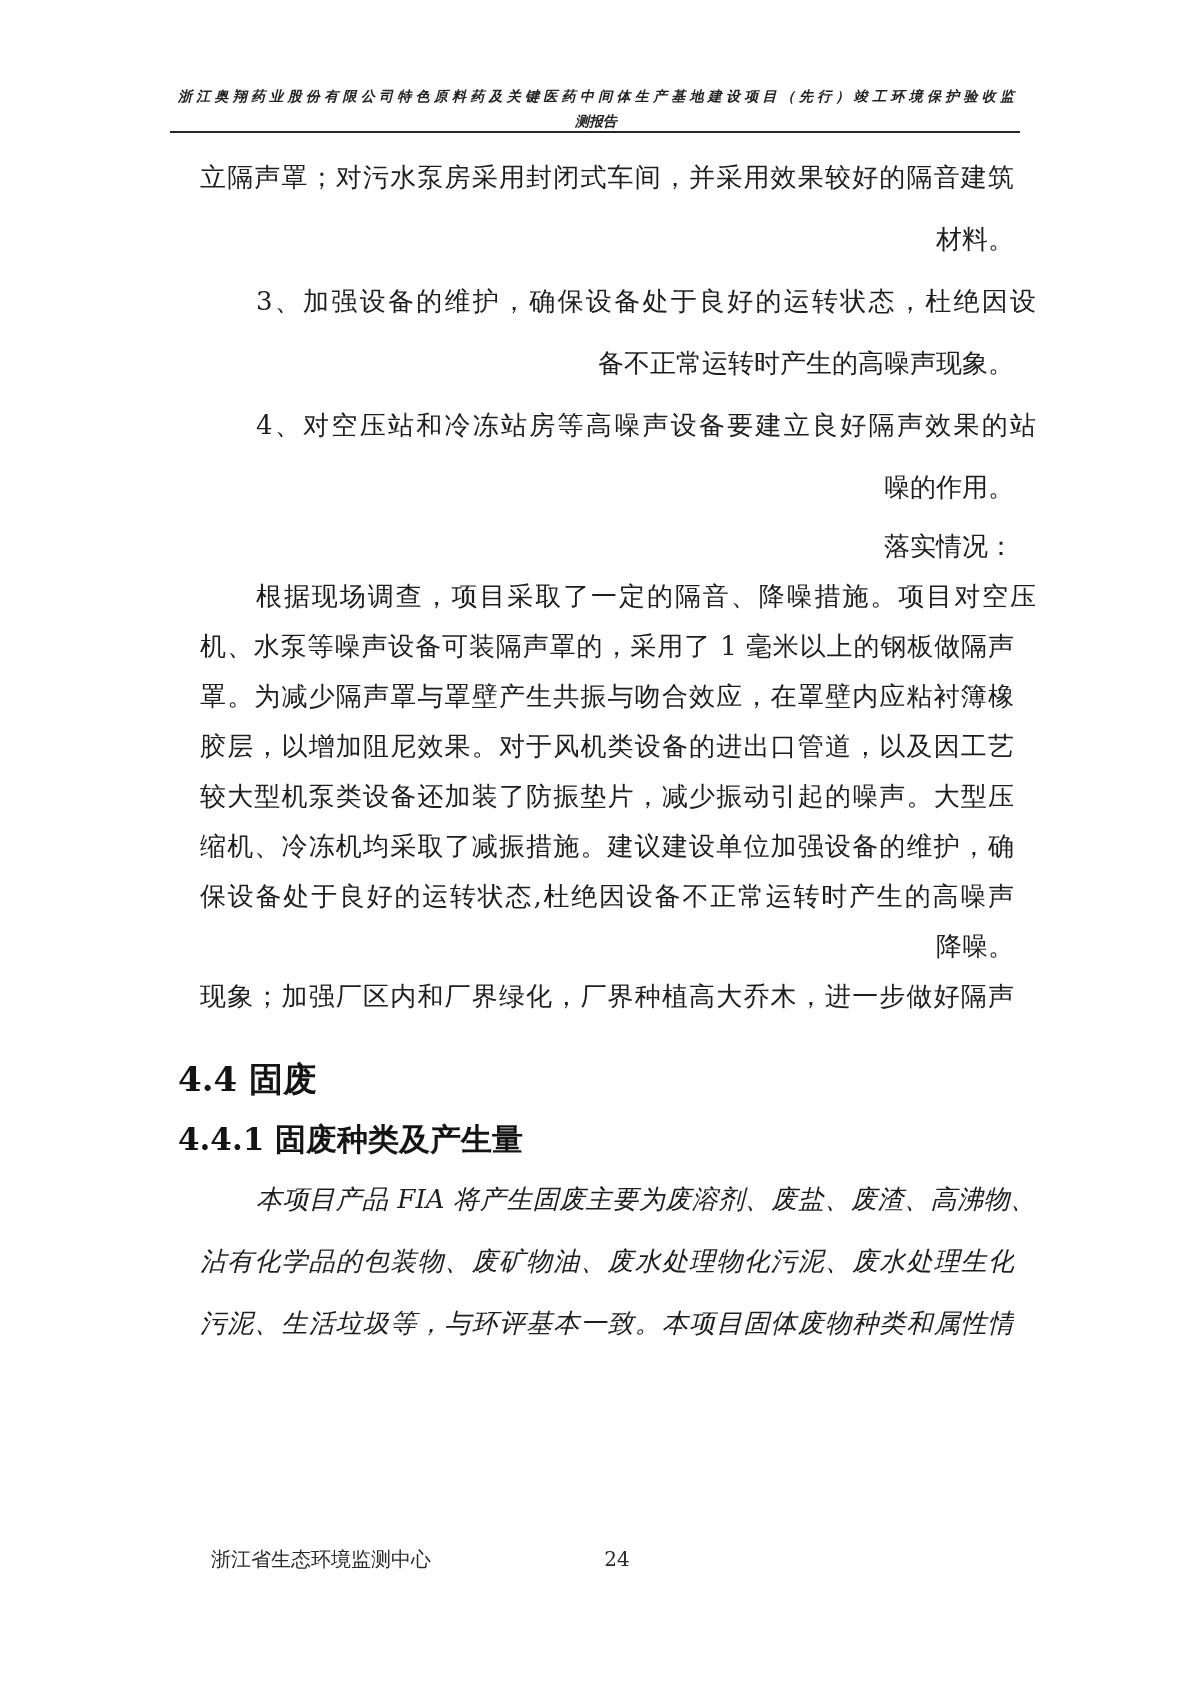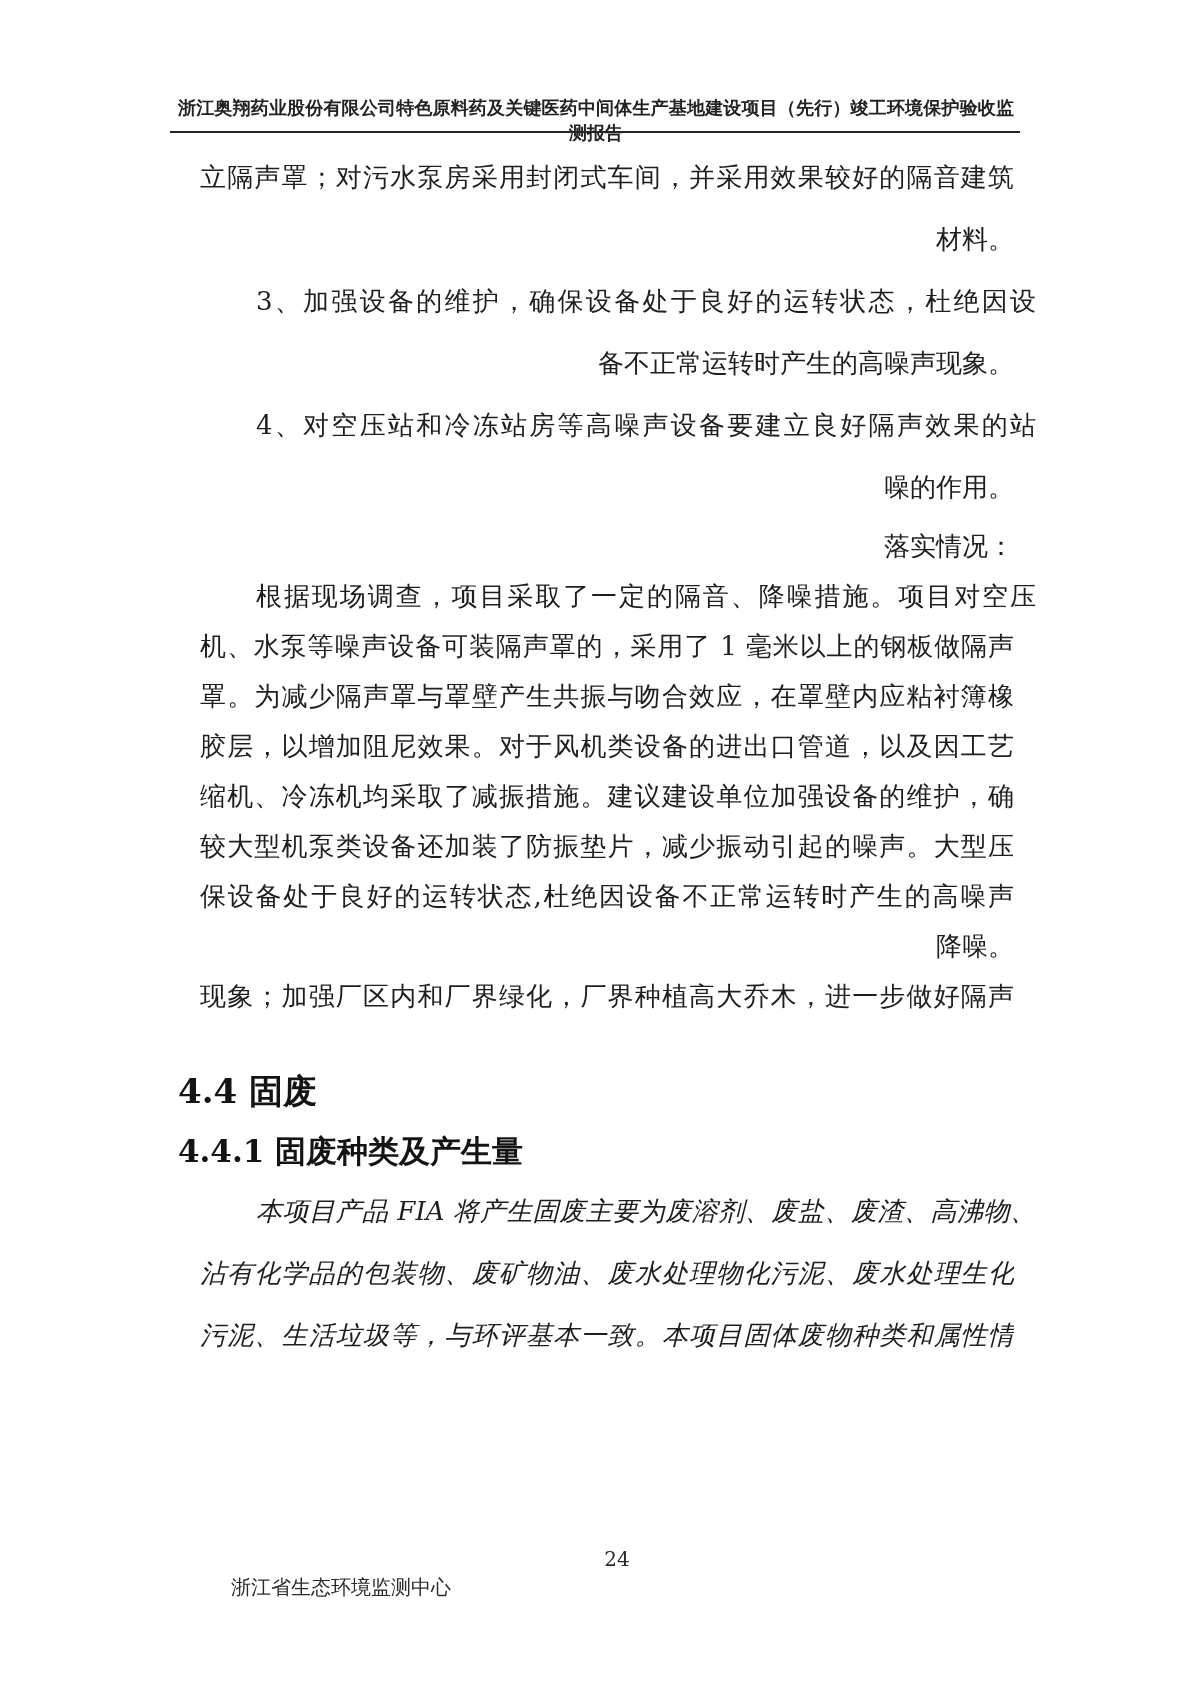--- a/index.html
+++ b/index.html
@@ -12,27 +12,28 @@
     width: 1190px;
     height: 1683px;
     background: #ffffff;
     overflow: hidden;
     font-family: "DejaVu Serif", "Liberation Serif", serif;
     color: #1e1e1e;
   }
   
   .hdr {
     position: absolute;
-    top: 95px;
+    top: 84px;
     left: 178px;
     width: 836px;
-    font-size: 18px;
+    font-size: 14px;
     font-weight: 600;
     line-height: 25px;
     color: #222;
+    font-style: italic;
   }
   .hdr-l1 {
     text-align: justify;
     text-align-last: justify;
   }
   .hdr-l2 {
     text-align: center;
   }
   .hdr-rule {
     position: absolute;
@@ -65,21 +66,21 @@
     white-space: normal;
     text-align: justify;
     text-align-last: justify;
     text-justify: inter-ideograph;
     overflow: hidden;
     margin-left: 22px;
   }
   .tline.ind { padding-left: 56px; }
   .tline.ind.fill { padding-left: 56px; width: 780px; }
   .h1 {
-    margin-top: 48px;
+    margin-top: 36px;
     font-size: 34px;
     font-weight: 700;
     line-height: 44px;
     color: #141414;
   }
   .h2 {
     margin-top: 18px;
     font-size: 31px;
     font-weight: 700;
     line-height: 40px;
@@ -91,23 +92,22 @@
     top: 1546px;
     left: 0;
     width: 1190px;
     height: 26px;
     font-size: 20px;
     line-height: 26px;
     color: #2a2a2a;
   }
   .footer-org {
     position: absolute;
-    left: 231px;
+    left: 211px;
     top: 0;
-    margin-top: 28px;
   }
   .footer-num {
     position: absolute;
     left: 577px;
     width: 80px;
     text-align: center;
     top: 0;
   }
 </style>
 </head>
@@ -130,22 +130,22 @@
         <div class="tline fill ind">4、对空压站和冷冻站房等高噪声设备要建立良好隔声效果的站</div>
         <div class="tline">噪的作用。</div>
       </div>
 
     <div class="para para-b">
         <div class="tline ind">落实情况：</div>
         <div class="tline fill ind">根据现场调查，项目采取了一定的隔音、降噪措施。项目对空压</div>
         <div class="tline fill">机、水泵等噪声设备可装隔声罩的，采用了 1 毫米以上的钢板做隔声</div>
         <div class="tline fill">罩。为减少隔声罩与罩壁产生共振与吻合效应，在罩壁内应粘衬簿橡</div>
         <div class="tline fill">胶层，以增加阻尼效果。对于风机类设备的进出口管道，以及因工艺</div>
+        <div class="tline fill">较大型机泵类设备还加装了防振垫片，减少振动引起的噪声。大型压</div>
         <div class="tline fill">缩机、冷冻机均采取了减振措施。建议建设单位加强设备的维护，确</div>
-        <div class="tline fill">较大型机泵类设备还加装了防振垫片，减少振动引起的噪声。大型压</div>
         <div class="tline fill">保设备处于良好的运转状态,杜绝因设备不正常运转时产生的高噪声</div>
         <div class="tline">降噪。</div>
         <div class="tline fill">现象；加强厂区内和厂界绿化，厂界种植高大乔木，进一步做好隔声</div>
       </div>
 
     <div class="h1">4.4 固废</div>
 
     <div class="h2">4.4.1 固废种类及产生量</div>
 
     <div class="para para-c">

